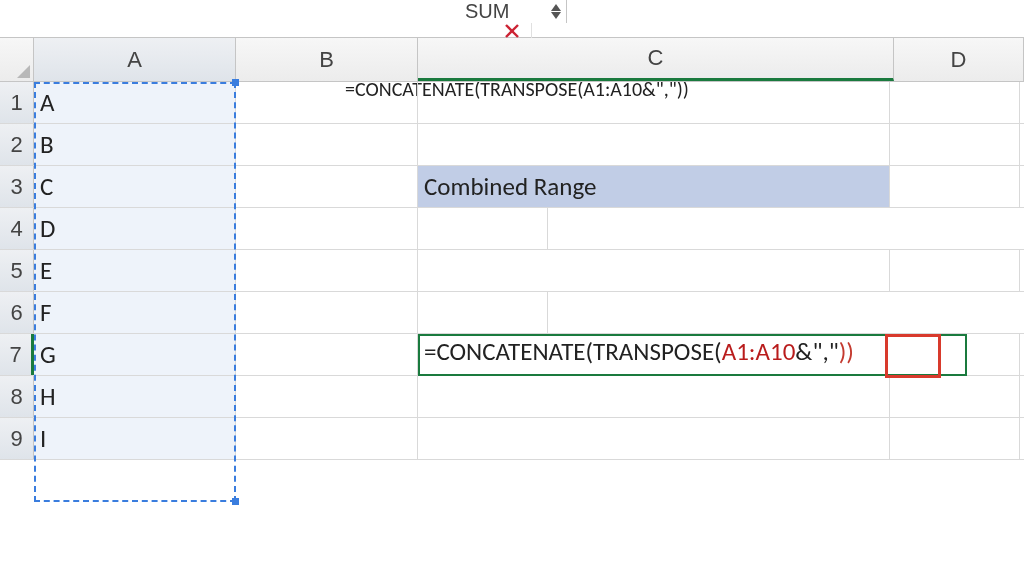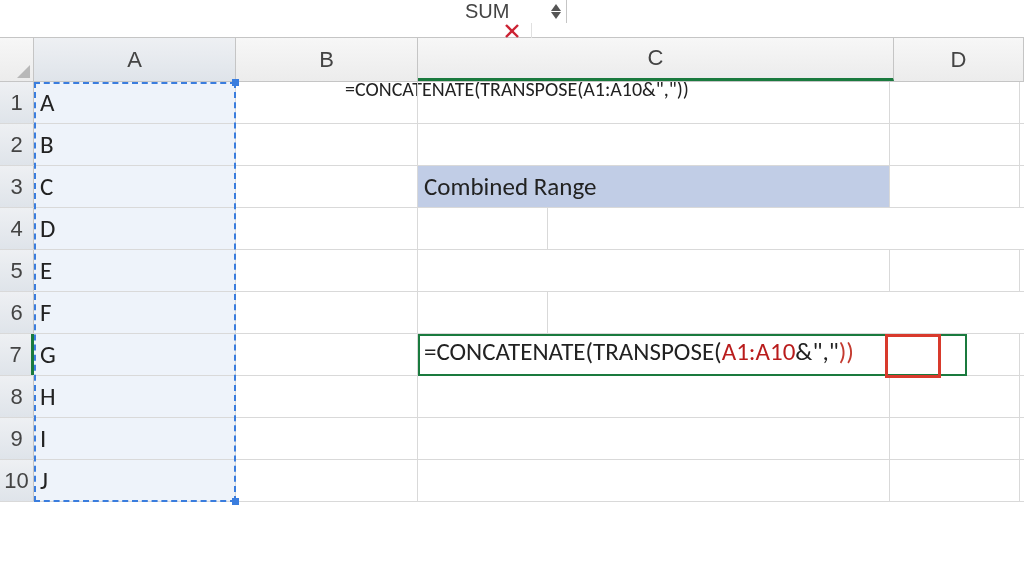--- a/index.html
+++ b/index.html
@@ -146,27 +146,20 @@
         <div class="cell cC"></div>
         <div class="cell cD"></div>
       </div>
       <div class="row">
         <div class="row-h sel">9</div>
         <div class="cell cA selRange">I</div>
         <div class="cell cB"></div>
         <div class="cell cC"></div>
         <div class="cell cD"></div>
       </div>
-      <div class="row">
-        <div class="row-h sel">10</div>
-        <div class="cell cA selRange">J</div>
-        <div class="cell cB"></div>
-        <div class="cell cC"></div>
-        <div class="cell cD"></div>
-      </div>
     </div>
 
   <div class="marquee">
     <span class="sq tr"></span>
     <span class="sq br"></span>
   </div>
 
   <div class="active-cell">
     <span class="black">=CONCATENATE(TRANSPOSE(</span>
       <span class="blue">A1:A10</span>

